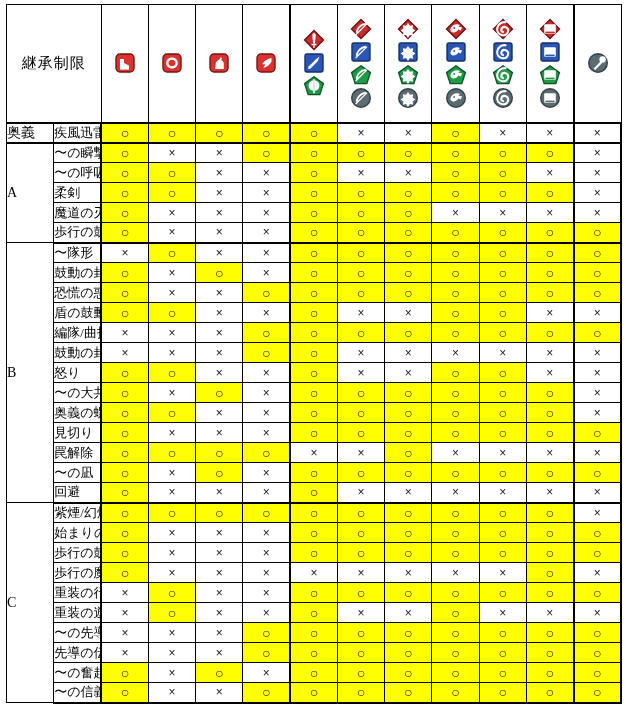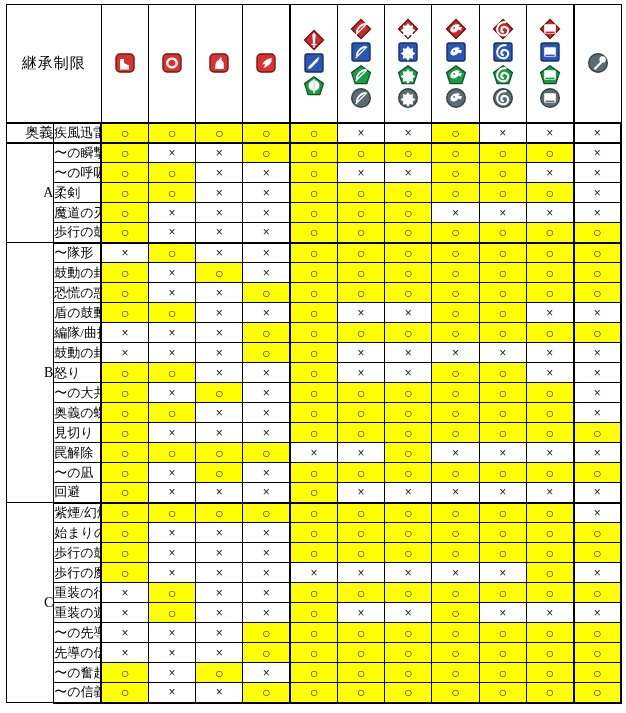--- a/index.html
+++ b/index.html
@@ -69,21 +69,21 @@
     align-items: center;
     justify-content: center;
     box-sizing: border-box;
   }
   .ico svg { display: block; }
 
   
   tr.data-row td { height: 20px; }
   td.grp {
     width: 42px;
-    text-align: right;
+    text-align: left;
     font-size: 14px;
     border-right: 1px solid #000;
   }
   td.skill {
     width: 168px;
     text-align: left;
     padding-left: 4px;
     font-size: 13px;
     white-space: nowrap;
     overflow: hidden;

